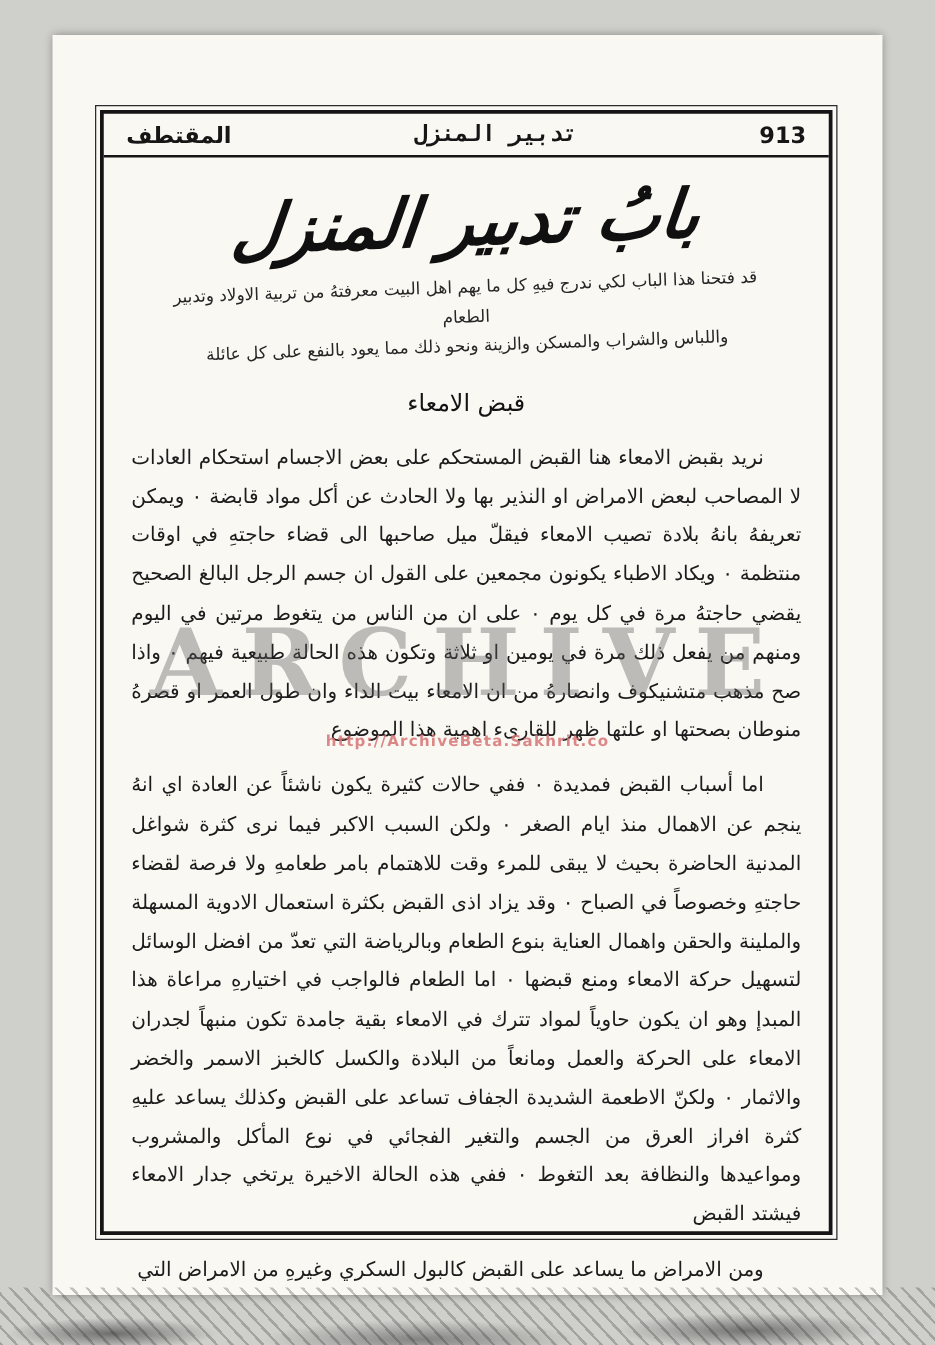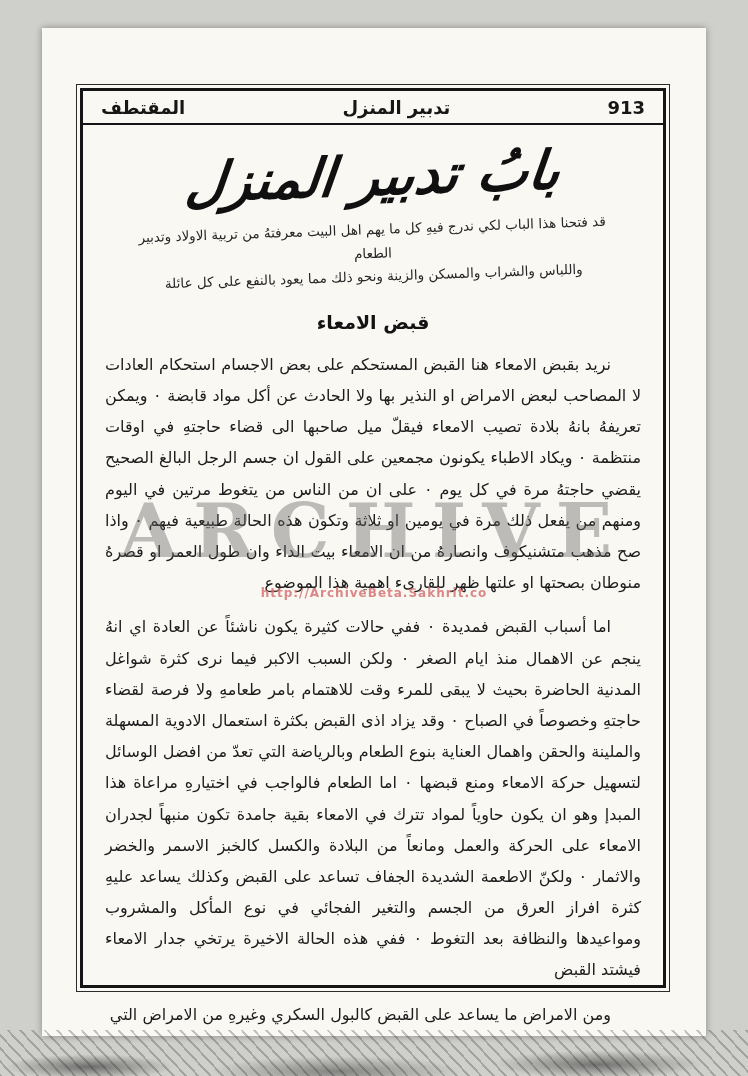--- a/index.html
+++ b/index.html
@@ -34,21 +34,21 @@
     height:100%;box-sizing:border-box;
     border:3px solid #151515;
     display:flex;flex-direction:column;
   }
   .header{
     display:flex;direction:rtl;justify-content:space-between;align-items:center;
     padding:6px 18px 5px;
     border-bottom:2px solid #151515;
     font-weight:bold;font-size:18px;color:#161616;
   }
-  .header .hdr-mid{letter-spacing:1px;}
+  .header .hdr-mid{letter-spacing:1px;font-family:Liberation Mono, monospace;}
   .content{
     flex:1;direction:rtl;
     padding:4px 22px 0;
     color:#1c1c1c;
   }
   .main-title{
     text-align:center;
     font-size:54px;font-weight:bold;font-style:italic;
     margin:16px 0 4px;
     transform:skewX(-8deg) rotate(-2deg);
@@ -57,21 +57,21 @@
   }
   .intro{
     text-align:center;
     font-size:13.5px;line-height:1.75;
     transform:rotate(-2deg);
     margin:10px 30px 6px;
     color:#262626;
   }
   .section-title{
     text-align:center;
-    font-size:19px;font-weight:bold;
+    font-size:19px;font-weight:normal;
     margin:22px 0 16px;
     color:#131313;
   }
   .para{
     font-size:16px;line-height:1.95;
     text-align:justify;
     text-indent:30px;
     margin:13px 0 6px;
   }
   .watermark{

